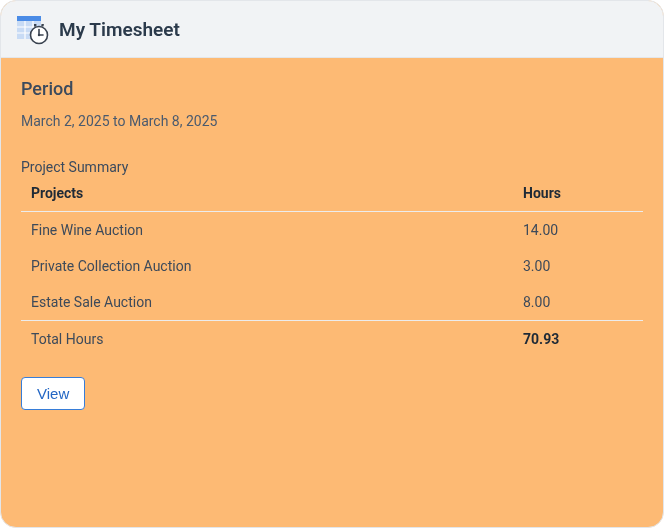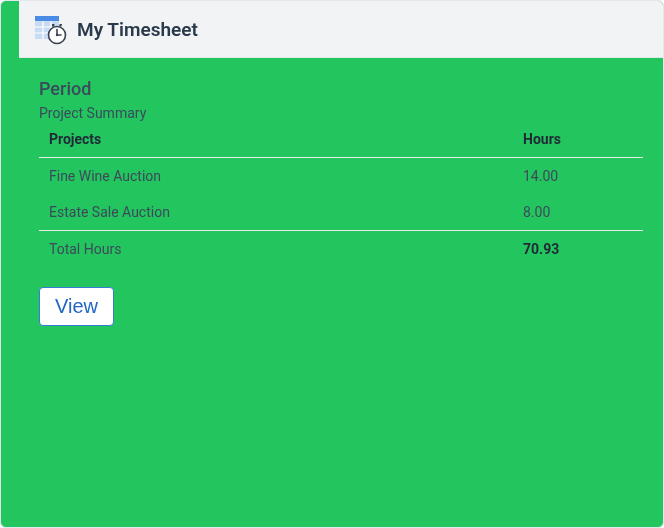--- a/index.html
+++ b/index.html
@@ -6,24 +6,23 @@
     body {
       font-family: -apple-system, BlinkMacSystemFont, "Segoe UI", Roboto, "Helvetica Neue", Arial, sans-serif;
       background: #fff;
       width: 664px;
       height: 528px;
     }
     .card {
       width: 664px;
       height: 528px;
       border: 1px solid #e3e6ea;
-      border-radius: 6px;
+      border-radius: 16px;
       overflow: hidden;
-      background: #22c55e;
-      padding-left: 18px;
+      background: #fdba74;
     }
     .card-header {
       background: #f1f3f5;
       border-bottom: 1px solid #e3e6ea;
       padding: 12px 16px;
       display: flex;
       align-items: center;
       gap: 10px;
     }
     .card-title {
@@ -36,21 +35,21 @@
       height: 32px;
       flex-shrink: 0;
     }
     .card-body {
       padding: 20px;
     }
     .section-label {
       font-size: 18px;
       font-weight: 500;
       color: #3b4a5d;
-      margin-bottom: 6px;
+      margin-bottom: 14px;
     }
     .period-value {
       font-size: 14px;
       color: #4a5a6e;
       margin-bottom: 30px;
     }
     .summary-title {
       font-size: 14px;
       font-weight: 400;
       color: #3b4a5d;
@@ -86,21 +85,21 @@
       color: #1f2a36;
     }
     .view-btn {
       margin-top: 20px;
       display: inline-block;
       padding: 7px 15px;
       border: 1px solid #377dd8;
       border-radius: 4px;
       color: #2366c4;
       background: #fff;
-      font-size: 20px;
+      font-size: 15px;
       font-weight: 500;
       cursor: pointer;
     }
   </style>
 </head>
 <body>
 
 <div class="card">
   <div class="card-header">
     <div class="header-icon">
@@ -117,34 +116,39 @@
         <line x1="22" y1="22" x2="22" y2="16.5" stroke="#3a4350" stroke-width="1.6" stroke-linecap="round"></line>
         <line x1="22" y1="22" x2="26" y2="22" stroke="#3a4350" stroke-width="1.6" stroke-linecap="round"></line>
         <circle cx="22" cy="22" r="1.2" fill="#3a4350"></circle>
       </svg>
     </div>
     <div class="card-title">My Timesheet</div>
   </div>
 
   <div class="card-body">
     <div class="section-label">Period</div>
+    <div class="period-value">March 2, 2025 to March 8, 2025</div>
 
     <div class="summary-title">Project Summary</div>
 
     <table class="summary-table">
       <thead>
         <tr>
           <th>Projects</th>
           <th class="hours-col">Hours</th>
         </tr>
       </thead>
       <tbody>
         <tr>
           <td>Fine Wine Auction</td>
           <td>14.00</td>
+        </tr>
+        <tr>
+          <td>Private Collection Auction</td>
+          <td>3.00</td>
         </tr>
         <tr>
           <td>Estate Sale Auction</td>
           <td>8.00</td>
         </tr>
         <tr class="total">
           <td>Total Hours</td>
           <td class="total-hours">70.93</td>
         </tr>
       </tbody>

